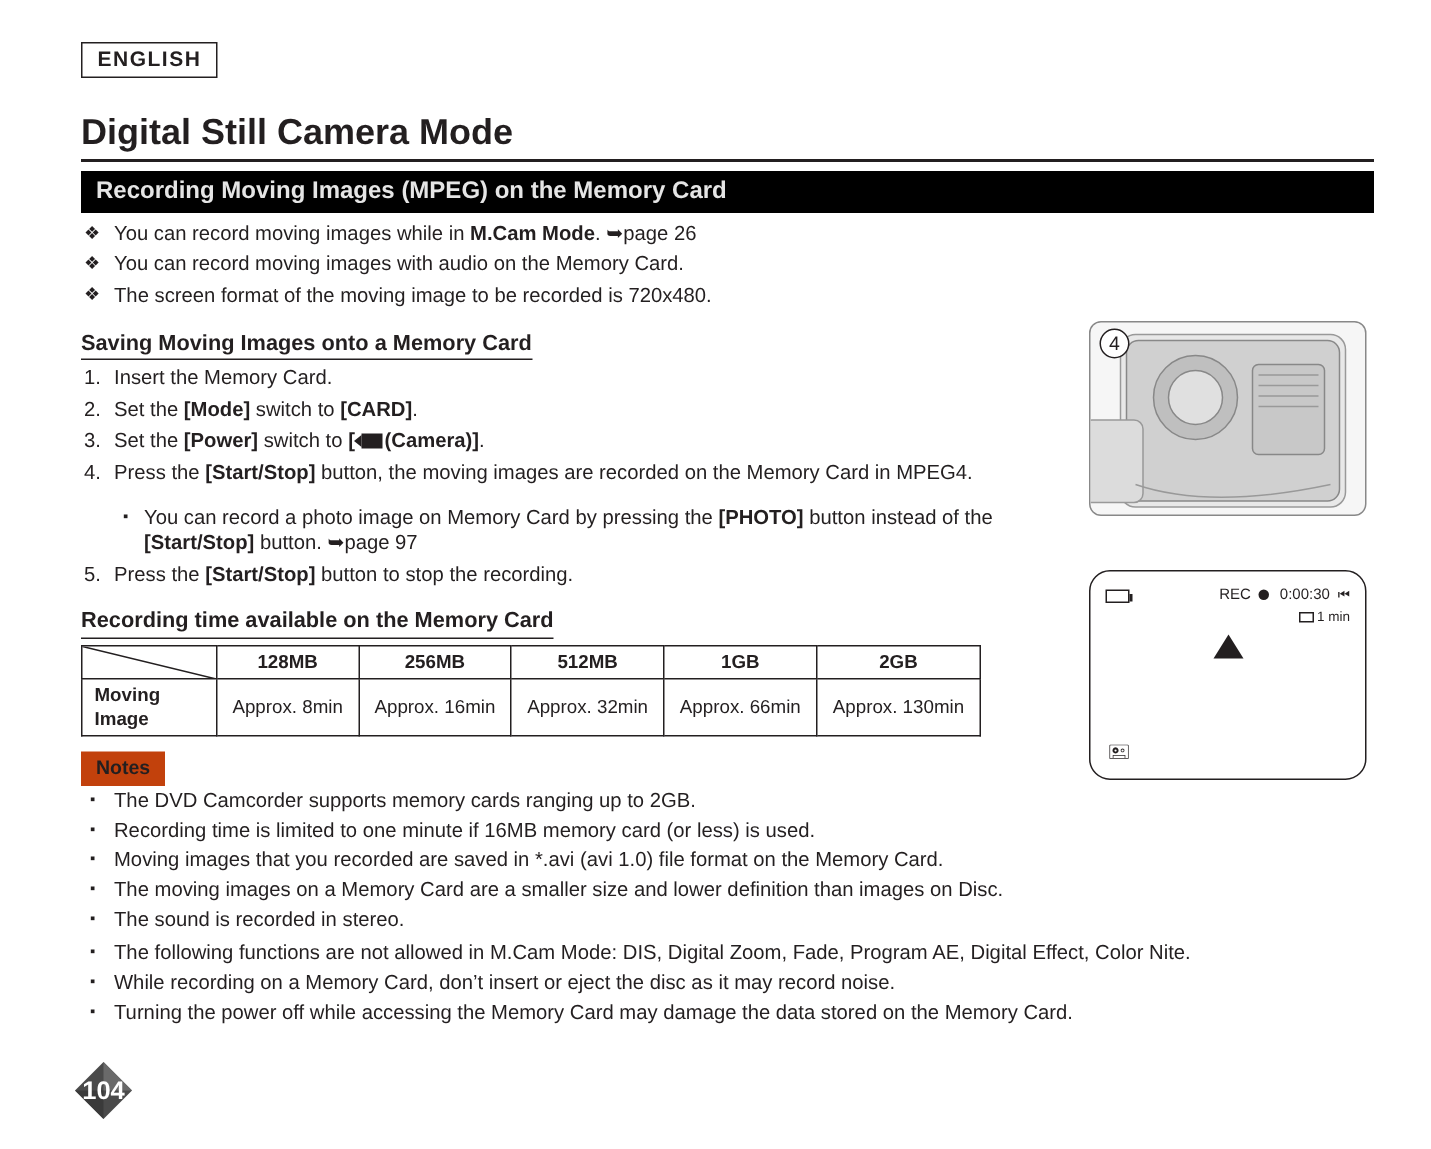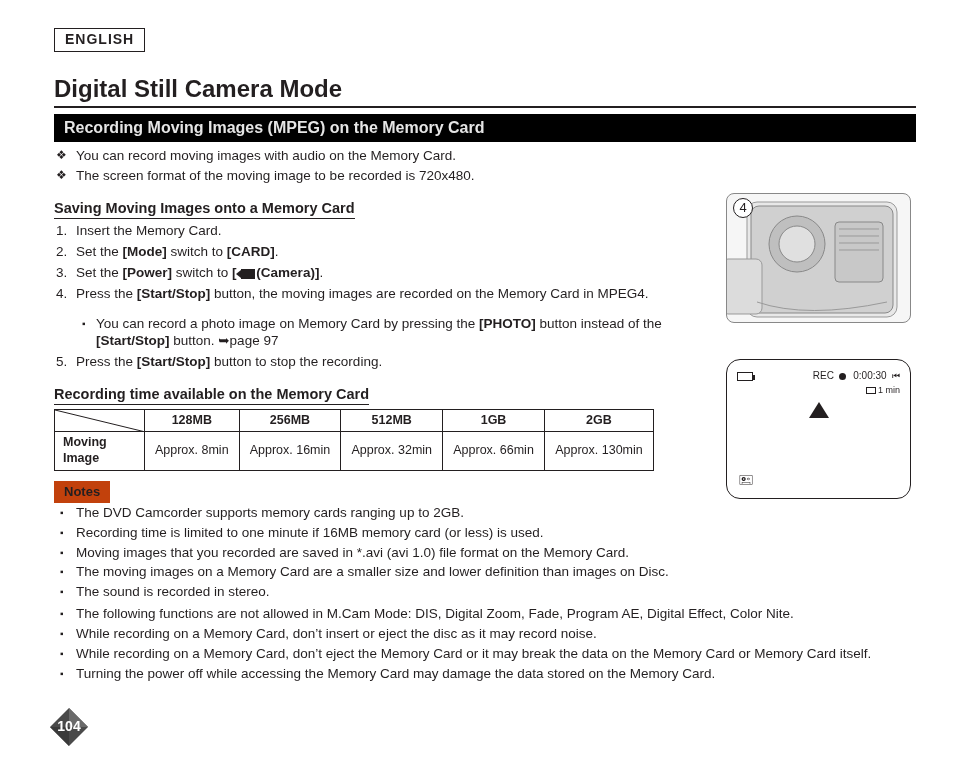--- a/index.html
+++ b/index.html
@@ -118,21 +118,21 @@
     bottom: 18px;
     width: 42px;
     height: 42px;
   }
   .page-num-diamond svg { width:100%; height:100%; }
   .page-num-diamond .num {
     position: absolute;
     top: 50%; left: 50%;
     transform: translate(-50%, -50%);
     color: #fff;
-    font-size: 14px;
+    font-size: 17px;
     font-weight: bold;
   }
   b { font-weight: bold; }
   .pointer { display:inline-block; font-family:sans-serif; }
   .cam-icon { display:inline-block; width:14px; height:10px; background:#231f20; position:relative; vertical-align:middle; margin:0 1px; }
   .cam-icon::before { content:""; position:absolute; left:-5px; top:1px; width:0; height:0; border-top:4px solid transparent; border-bottom:4px solid transparent; border-right:5px solid #231f20; }
 
   .illus-box {
     width: 185px;
     height: 130px;
@@ -178,20 +178,23 @@
 
 
 
 <div class="lang-box">ENGLISH</div>
 
 <h1 class="page-title">Digital Still Camera Mode</h1>
 
 <div class="section-bar">Recording Moving Images (MPEG) on the Memory Card</div>
 
 <ul class="diamond-list" style="width:862px;">
+  <li>
+    <span>You can record moving images while in </span><b>M.Cam Mode</b><span>. </span><span class="pointer">➥</span><span>page 26</span>
+  </li>
   <li>You can record moving images with audio on the Memory Card.</li>
   <li>The screen format of the moving image to be recorded is 720x480.</li>
 </ul>
 
 <div class="main-area">
   <div class="left-col">
 
     <div class="sub-heading">Saving Moving Images onto a Memory Card</div>
 
     <ol class="ol">
@@ -276,21 +279,20 @@
       </div>
       <div class="tri-up"></div>
       <div class="corner-icon">🖭</div>
     </div>
   </div>
 </div>
 
 <ul class="notes-list wide-notes">
   <li>The following functions are not allowed in M.Cam Mode: DIS, Digital Zoom, Fade, Program AE, Digital Effect, Color Nite.</li>
   <li>While recording on a Memory Card, don’t insert or eject the disc as it may record noise.</li>
-  <li>While recording on a Memory Card, don’t eject the Memory Card or it may break the data on the Memory Card or Memory Card itself.</li>
   <li>Turning the power off while accessing the Memory Card may damage the data stored on the Memory Card.</li>
 </ul>
 
 <div class="page-num-diamond">
   <svg viewBox="0 0 42 42">
     <polygon points="21,2 40,21 21,40 2,21" fill="#4a4a4a"></polygon>
     <polygon points="21,2 40,21 21,21" fill="#6a6a6a"></polygon>
     <polygon points="2,21 21,21 21,40" fill="#3a3a3a"></polygon>
   </svg>
   <span class="num">104</span>

